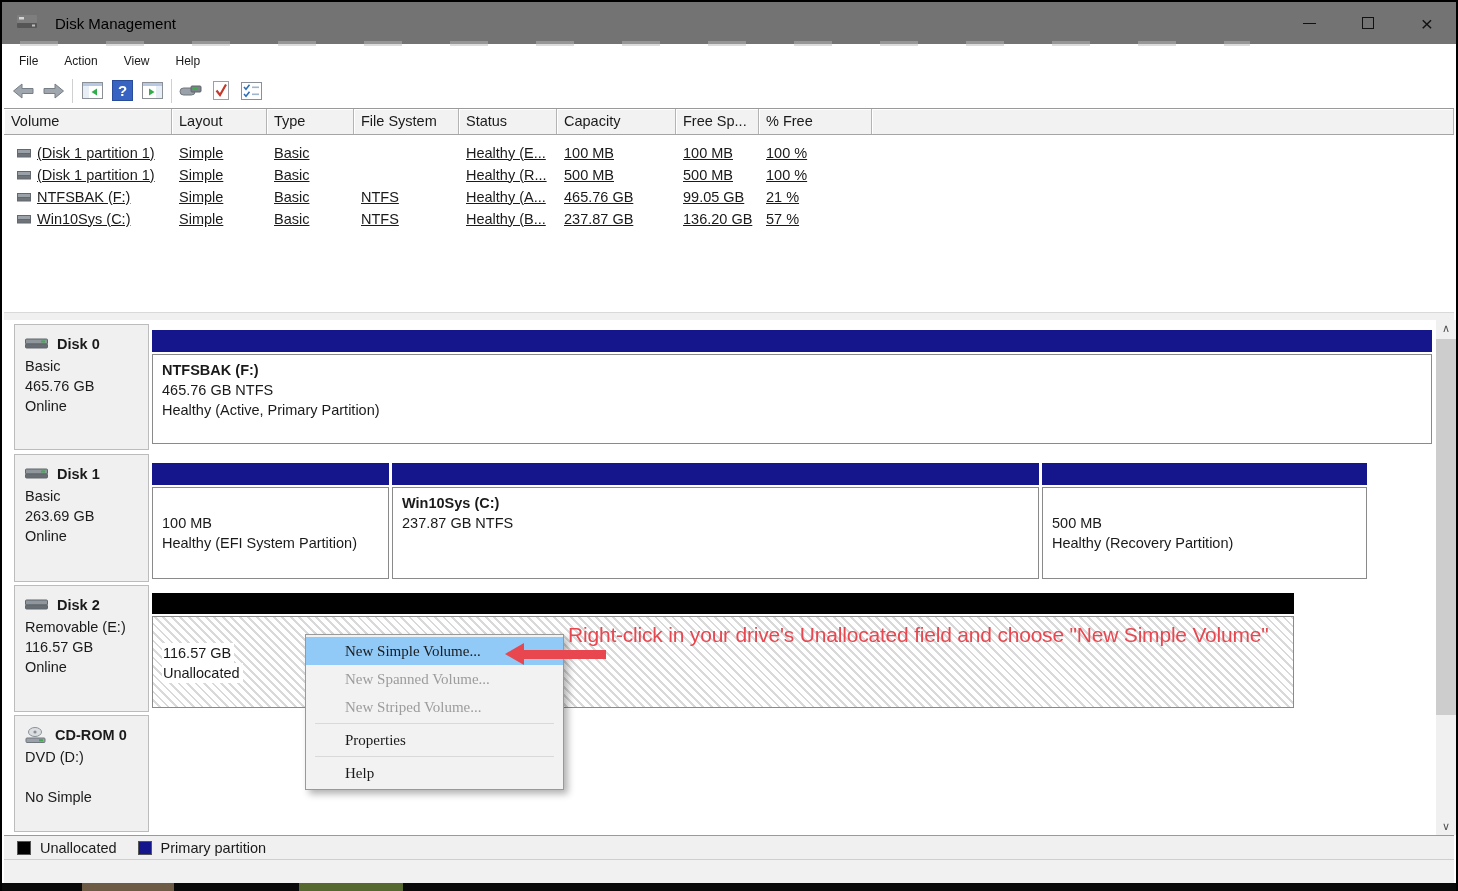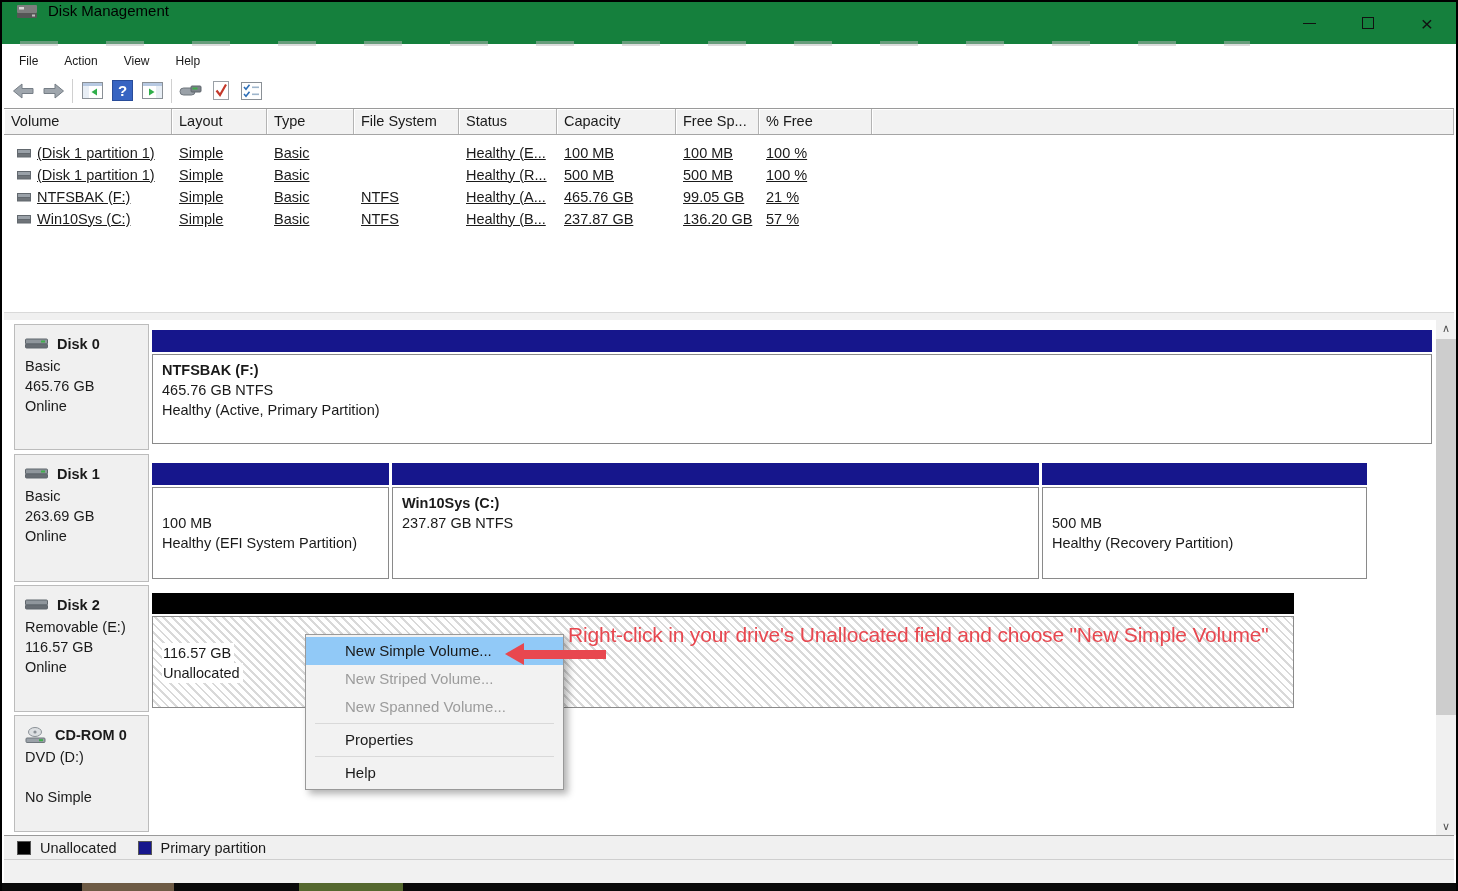--- a/index.html
+++ b/index.html
@@ -1,20 +1,20 @@
 <!DOCTYPE html>
 <html><head>
 <meta charset="utf-8">
 <style>
   * { margin:0; padding:0; box-sizing:border-box; }
   html,body { width:1458px; height:891px; background:#fff; font-family:"Liberation Sans", sans-serif; color:#1a1a1a; overflow:hidden; }
   .window { position:relative; width:1458px; height:891px; background:#fff; border:2px solid #000; border-bottom:none; }
 
   
-  .titlebar { position:absolute; top:0; left:0; right:0; height:42px; background:#15803d; display:flex; padding-left:14px; }
+  .titlebar { position:absolute; top:0; left:0; right:0; height:42px; background:#737373; display:flex; align-items:center; padding-left:14px;gap:7px; }
   .titlebar .ttl { font-size:15px; margin-left:9px; color:#000; }
   .winbtn { position:absolute; top:6px; width:46px; height:30px; display:flex; align-items:center; justify-content:center; color:#111; }
   .btn-min { left:1284px; } .btn-max { left:1343px; } .btn-close { left:1402px; }
   .glyph-min { width:13px; height:0; border-top:1.6px solid #111; display:block; }
   .glyph-max { width:12px; height:12px; border:1.4px solid #111; display:block; }
   .glyph-close { font-size:21px; font-weight:300; line-height:1; }
   .artifacts { position:absolute; top:39px; left:18px; width:1230px; height:5px; opacity:.5;
     background:repeating-linear-gradient(90deg,#b9b9b9 0 38px, transparent 38px 86px); }
 
   
@@ -62,21 +62,21 @@
   
   .legend { position:absolute; top:833px; left:2px; right:2px; height:24px; background:#f0f0f0; border-top:1px solid #9a9a9a; display:flex; align-items:center; padding-left:13px; gap:9px; font-size:14.5px; }
   .sw { width:14px; height:14px; display:inline-block; border:1px solid #555; }
   .sw-unalloc { background:#000000; } .sw-primary { background:#16168c; margin-left:12px; }
   .graystrip { position:absolute; top:857px; left:2px; right:2px; height:24px; background:#f1f1f1; border-top:1px solid #cfcfcf; }
   .blackstrip { position:absolute; top:881px; left:0; right:0; height:10px; background:#0a0a0a; }
   .frag1 { position:absolute; left:80px; width:92px; top:0; height:10px; background:#6e5b45; }
   .frag2 { position:absolute; left:297px; width:104px; top:0; height:10px; background:#55682f; }
 
   
-  .ctxmenu { position:absolute; left:303px; top:632px; width:259px; background:#f2f2f2; border:1px solid #999; box-shadow:4px 4px 7px rgba(0,0,0,.3); padding:2px 0; z-index:40; font-size:15px; }
+  .ctxmenu { position:absolute; left:303px; top:632px; width:259px; background:#f2f2f2; border:1px solid #999; box-shadow:4px 4px 7px rgba(0,0,0,.3); padding:2px 0; z-index:40; font-size:15px;font-family:Liberation Serif, serif; }
   .mi { height:28px; line-height:28px; padding-left:39px; white-space:nowrap; }
   .mi.hl { background:#91c9f7; }
   .mi.dis { color:#9c9c9c; }
   .msep { height:1px; background:#d9d9d9; margin:2px 9px; }
 
   
   .anno-text { position:absolute; left:566px; top:621px; font-size:21px; letter-spacing:-0.2px; color:#e8474f; z-index:50; white-space:nowrap; }
   .anno-arrow { position:absolute; left:503px; top:641px; display:flex; align-items:center; z-index:50; }
   .arr-head { width:0; height:0; border-top:11px solid transparent; border-bottom:11px solid transparent; border-right:19px solid #e8474f; }
   .arr-shaft { width:82px; height:9px; background:#e8474f; }
@@ -374,22 +374,22 @@
     <span>Primary partition</span>
   </div>
   <div class="graystrip"></div>
   <div class="blackstrip">
     <div class="frag1"></div>
     <div class="frag2"></div>
   </div>
 
   <div class="ctxmenu">
     <div class="mi hl">New Simple Volume...</div>
+    <div class="mi dis">New Spanned Volume...</div>
     <div class="mi dis">New Striped Volume...</div>
-    <div class="mi dis">New Spanned Volume...</div>
     <div class="msep"></div>
     <div class="mi">Properties</div>
     <div class="msep"></div>
     <div class="mi">Help</div>
   </div>
 
   <div class="anno-arrow">
     <div class="arr-head"></div>
     <div class="arr-shaft"></div>
   </div>

